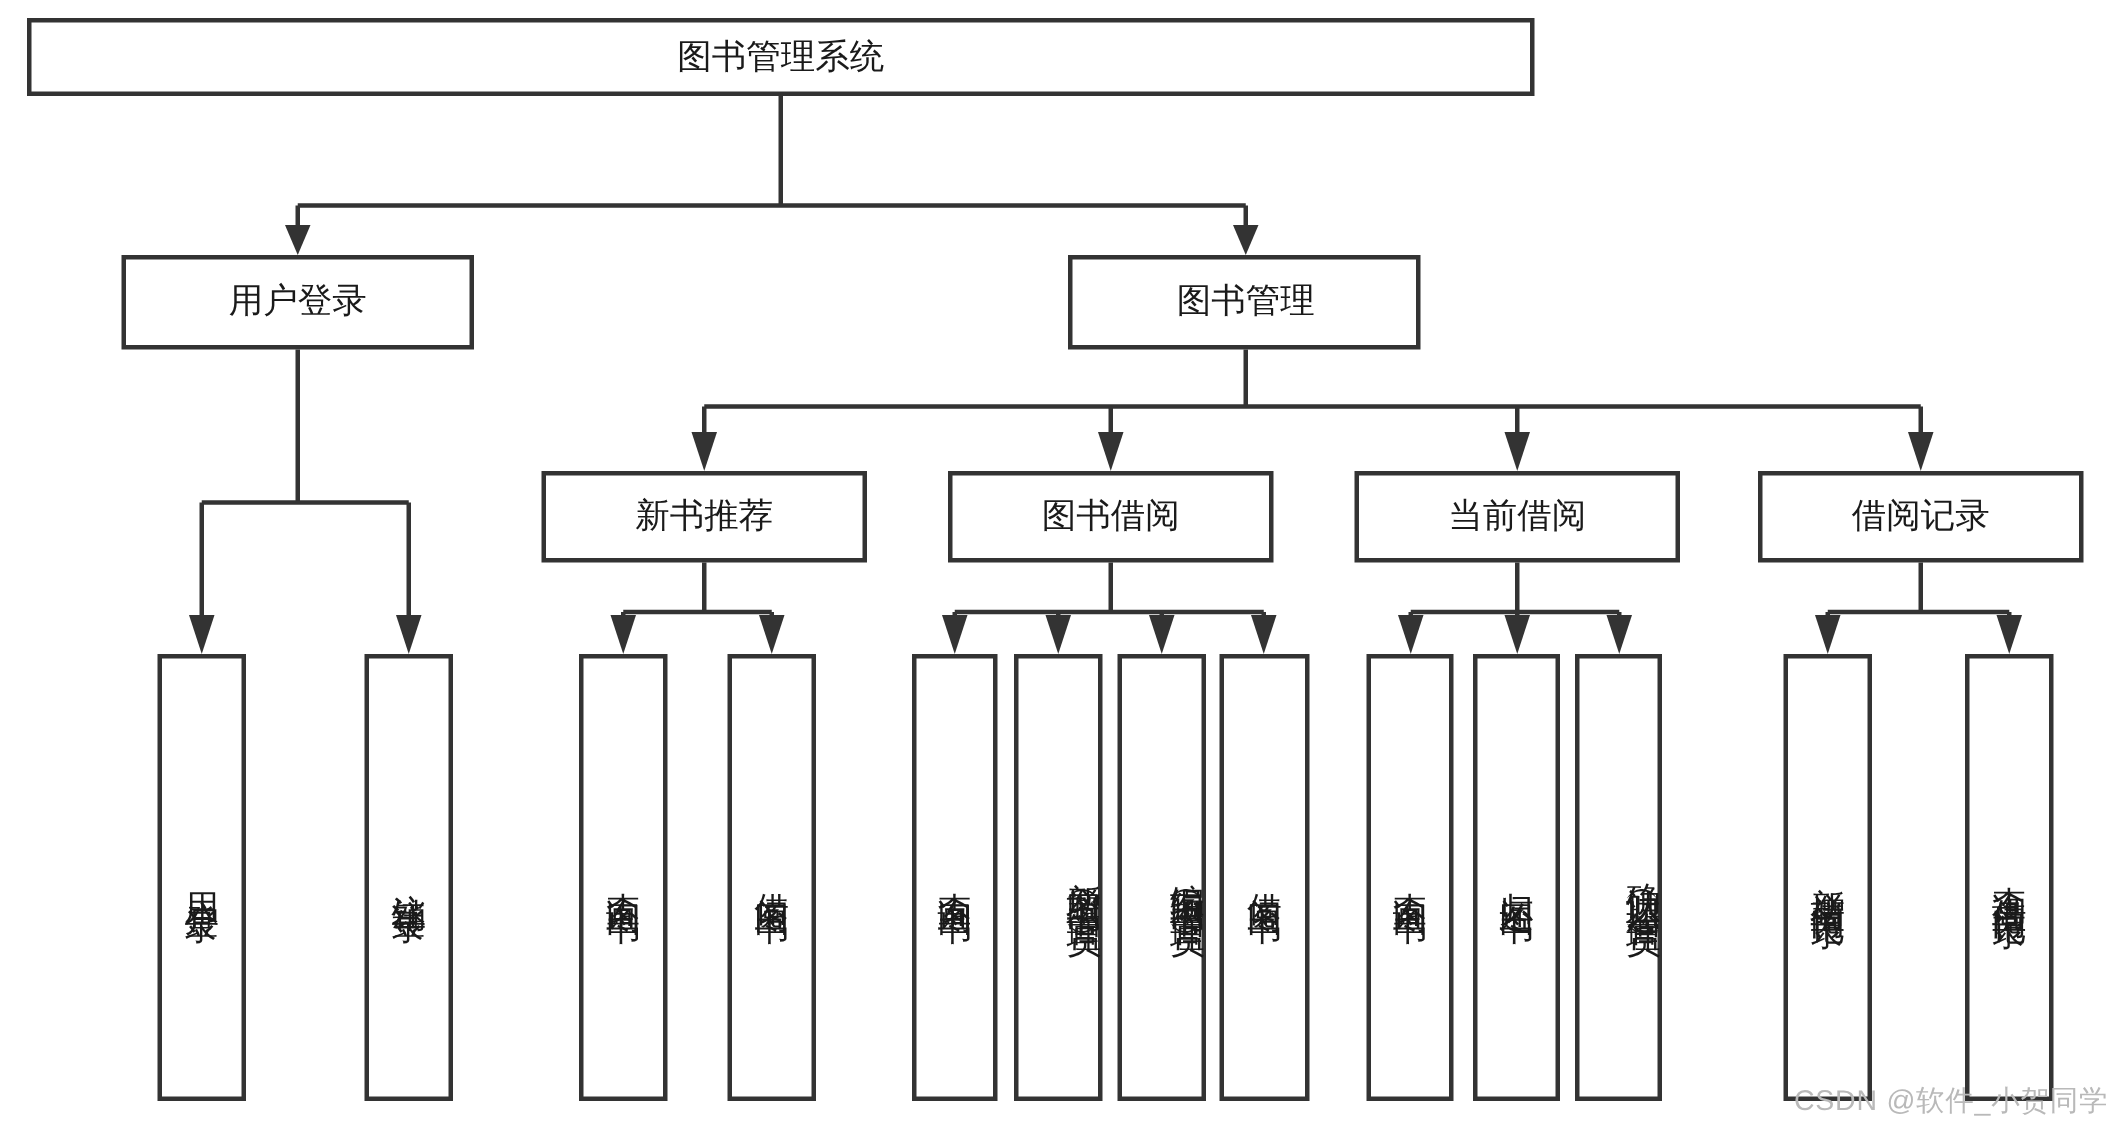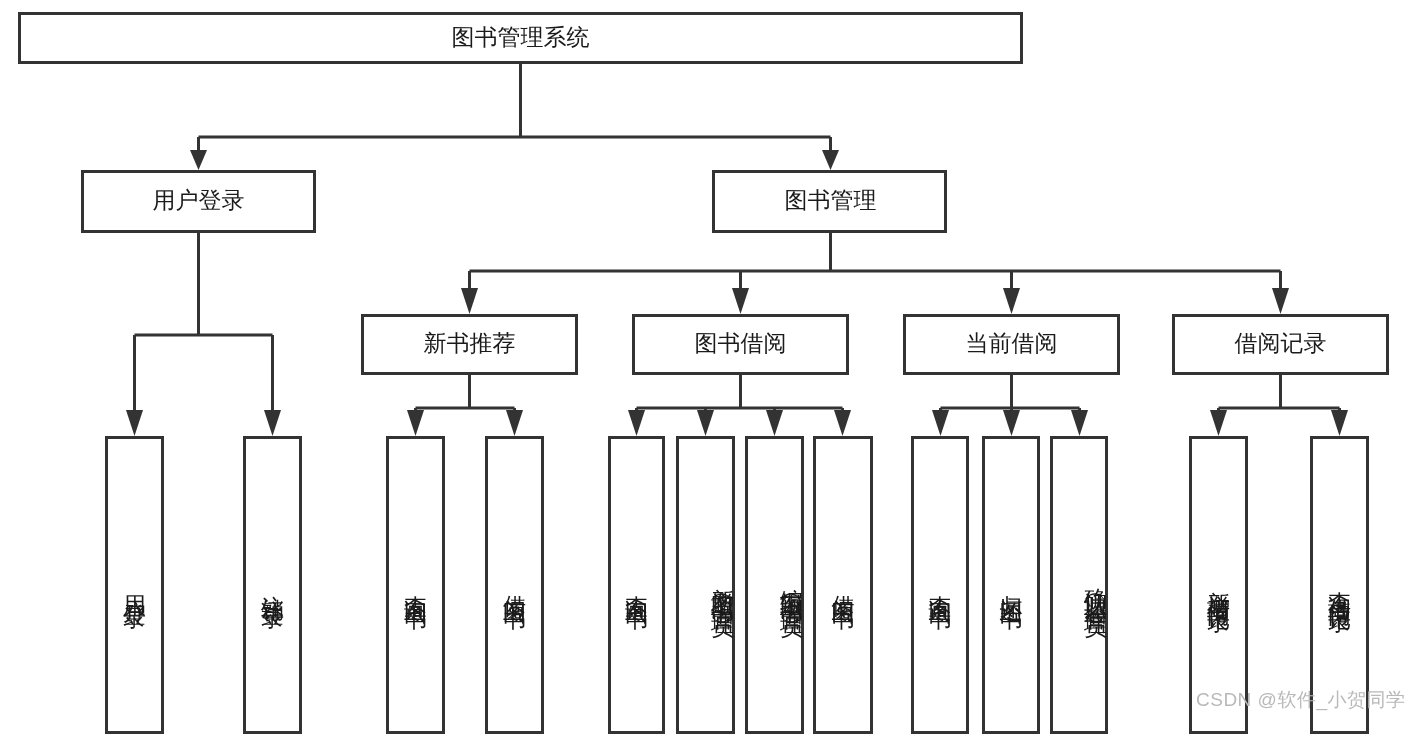--- a/index.html
+++ b/index.html
@@ -221,15 +221,15 @@
   <div class="vlabel" style="left:912px; top:437px; width:56px; height:296px; display:flex; align-items:center; justify-content:center;">查询图书</div>
 
   <div class="vlabel" style="left:983px; top:437px; width:56px; height:296px; display:flex; align-items:center; justify-content:center;">归还图书</div>
 
   <div class="vlabel" style="left:1051px; top:443px; width:56px; height:290px; display:flex; align-items:flex-start; justify-content:center;">确认归还（管理员）</div>
 
   <div class="vlabel" style="left:1190px; top:437px; width:57px; height:296px; display:flex; align-items:center; justify-content:center;">新增借阅记录</div>
 
   <div class="vlabel" style="left:1311px; top:437px; width:57px; height:296px; display:flex; align-items:center; justify-content:center;">查询借阅记录</div>
 
-  <div class="watermark" style="left:1196px; top:687px;">CSDN @软件_小贺同学</div>
+  <div class="watermark" style="left:1196px; top:721px;">CSDN @软件_小贺同学</div>
 
 </div>
 
 </body></html>

